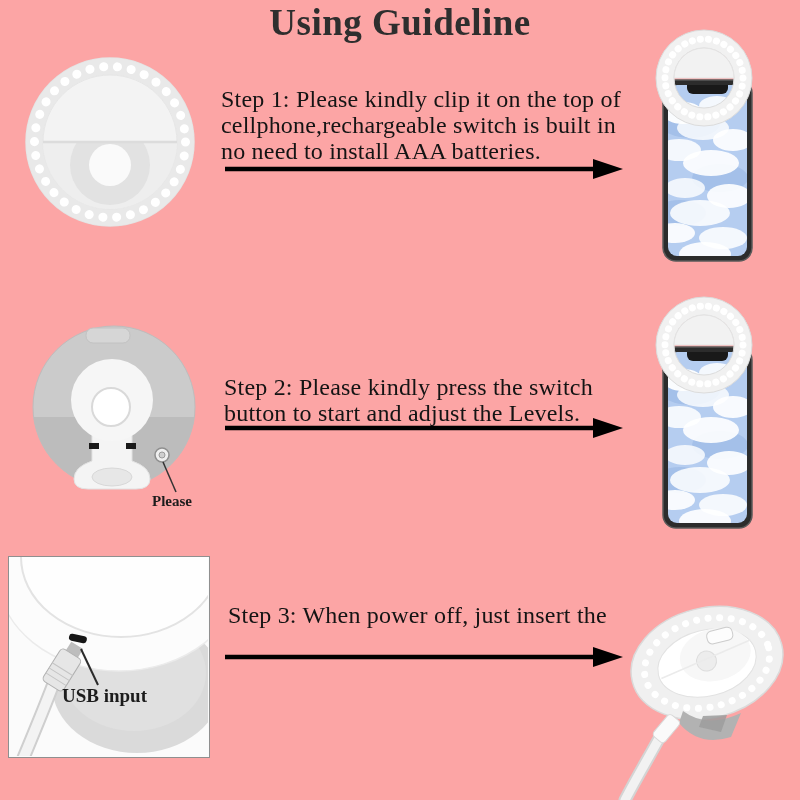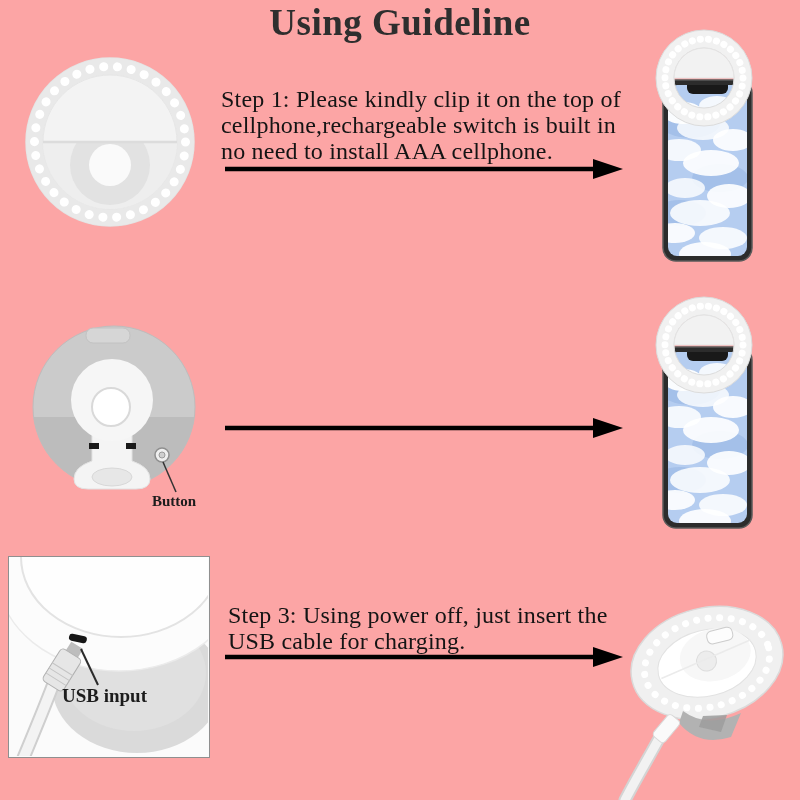--- a/index.html
+++ b/index.html
@@ -52,21 +52,21 @@
           <clipPath id="lowA">
             <rect x="0" y="86" width="170" height="84"></rect>
           </clipPath>
         </defs>
       <line x1="18" y1="85" x2="152" y2="85" stroke="#dcdcdc" stroke-width="2.5"></line>
     </svg>
 
     <div class="step-text step1">
       <div>Step 1: Please kindly clip it on the top of</div>
       <div>cellphone,rechargeable switch is built in</div>
-      <div>no need to install AAA cellphone.</div>
+      <div>no need to install AAA batteries.</div>
     </div>
 
     <svg class="arrow arrow1" viewBox="0 0 398 26">
       <line x1="0" y1="13" x2="372" y2="13" stroke="#000000" stroke-width="4.5"></line>
       <polygon points="368,3 398,13 368,23" fill="#000000"></polygon>
     </svg>
 
     <svg class="img img-phone1" width="130" height="245" viewBox="0 0 130 245">
       <rect x="18" y="52" width="89" height="181" rx="13" fill="#2c2c2c" stroke="#5a5a5a" stroke-width="1.5"></rect>
       <defs>
@@ -115,22 +115,26 @@
       <path d="M62,106 V138 Q44,144 44,156 Q44,166 58,166 L106,166 Q120,166 120,156 Q120,144 102,138 V106 Z" fill="#f4f4f4" stroke="#e2e2e2"></path>
       <circle cx="82" cy="77" r="41" fill="#f6f6f6"></circle>
       <circle cx="81" cy="84" r="19" fill="#ffffff" stroke="#d9d9d9" stroke-width="2"></circle>
       <ellipse cx="82" cy="154" rx="20" ry="9" fill="#e7e7e7" stroke="#d8d8d8"></ellipse>
       <rect x="59" y="120" width="10" height="6" fill="#1a1a1a"></rect>
       <rect x="96" y="120" width="10" height="6" fill="#1a1a1a"></rect>
       <circle cx="132" cy="132" r="7" fill="#efefef" stroke="#8f8f8f" stroke-width="1.5"></circle>
       <circle cx="132" cy="132" r="3" fill="#cfcfcf" stroke="#9a9a9a"></circle>
       <line x1="133" y1="139" x2="146" y2="169" stroke="#333333" stroke-width="1.5"></line>
     </svg>
-    <div class="callout button-label">Button</div>
-
+    <div class="callout button-label">Please</div>
+
+    <div class="step-text step2">
+      <div>Step 2: Please kindly press the switch</div>
+      <div>button to start and adjust the Levels.</div>
+    </div>
 
     <svg class="arrow arrow2" viewBox="0 0 398 26">
       <line x1="0" y1="13" x2="372" y2="13" stroke="#000000" stroke-width="4.5"></line>
       <polygon points="368,3 398,13 368,23" fill="#000000"></polygon>
     </svg>
 
     <svg class="img img-phone2" width="130" height="245" viewBox="0 0 130 245">
       <rect x="18" y="52" width="89" height="181" rx="13" fill="#2c2c2c" stroke="#5a5a5a" stroke-width="1.5"></rect>
       <defs>
           <clipPath id="scrB">
@@ -188,22 +192,21 @@
             <line x1="14" y1="-12" x2="14" y2="12" stroke="#c4c4c4"></line>
           </g>
           <rect x="60" y="78" width="18" height="7" rx="3" transform="rotate(12 69 81)" fill="#161616"></rect>
           <line x1="72" y1="92" x2="89" y2="128" stroke="#2b2b2b" stroke-width="2"></line>
         </g>
       </svg>
     </div>
     <div class="callout usb-label">USB input</div>
 
     <div class="step-text step3">
-      <div>Step 3: Using power off, just insert the</div>
-      <div>USB cable for charging.</div>
+      <div>Step 3: When power off, just insert the</div>
     </div>
 
     <svg class="arrow arrow3" viewBox="0 0 398 26">
       <line x1="0" y1="13" x2="372" y2="13" stroke="#000000" stroke-width="4.5"></line>
       <polygon points="368,3 398,13 368,23" fill="#000000"></polygon>
     </svg>
 
     <svg class="img img-ring-tilt" width="205" height="225" viewBox="0 0 205 225">
       <g transform="rotate(-14 112 88)">
         <ellipse cx="112" cy="88" rx="77" ry="55" fill="#f0f0f0" stroke="#dadada" stroke-width="1.5"></ellipse>

